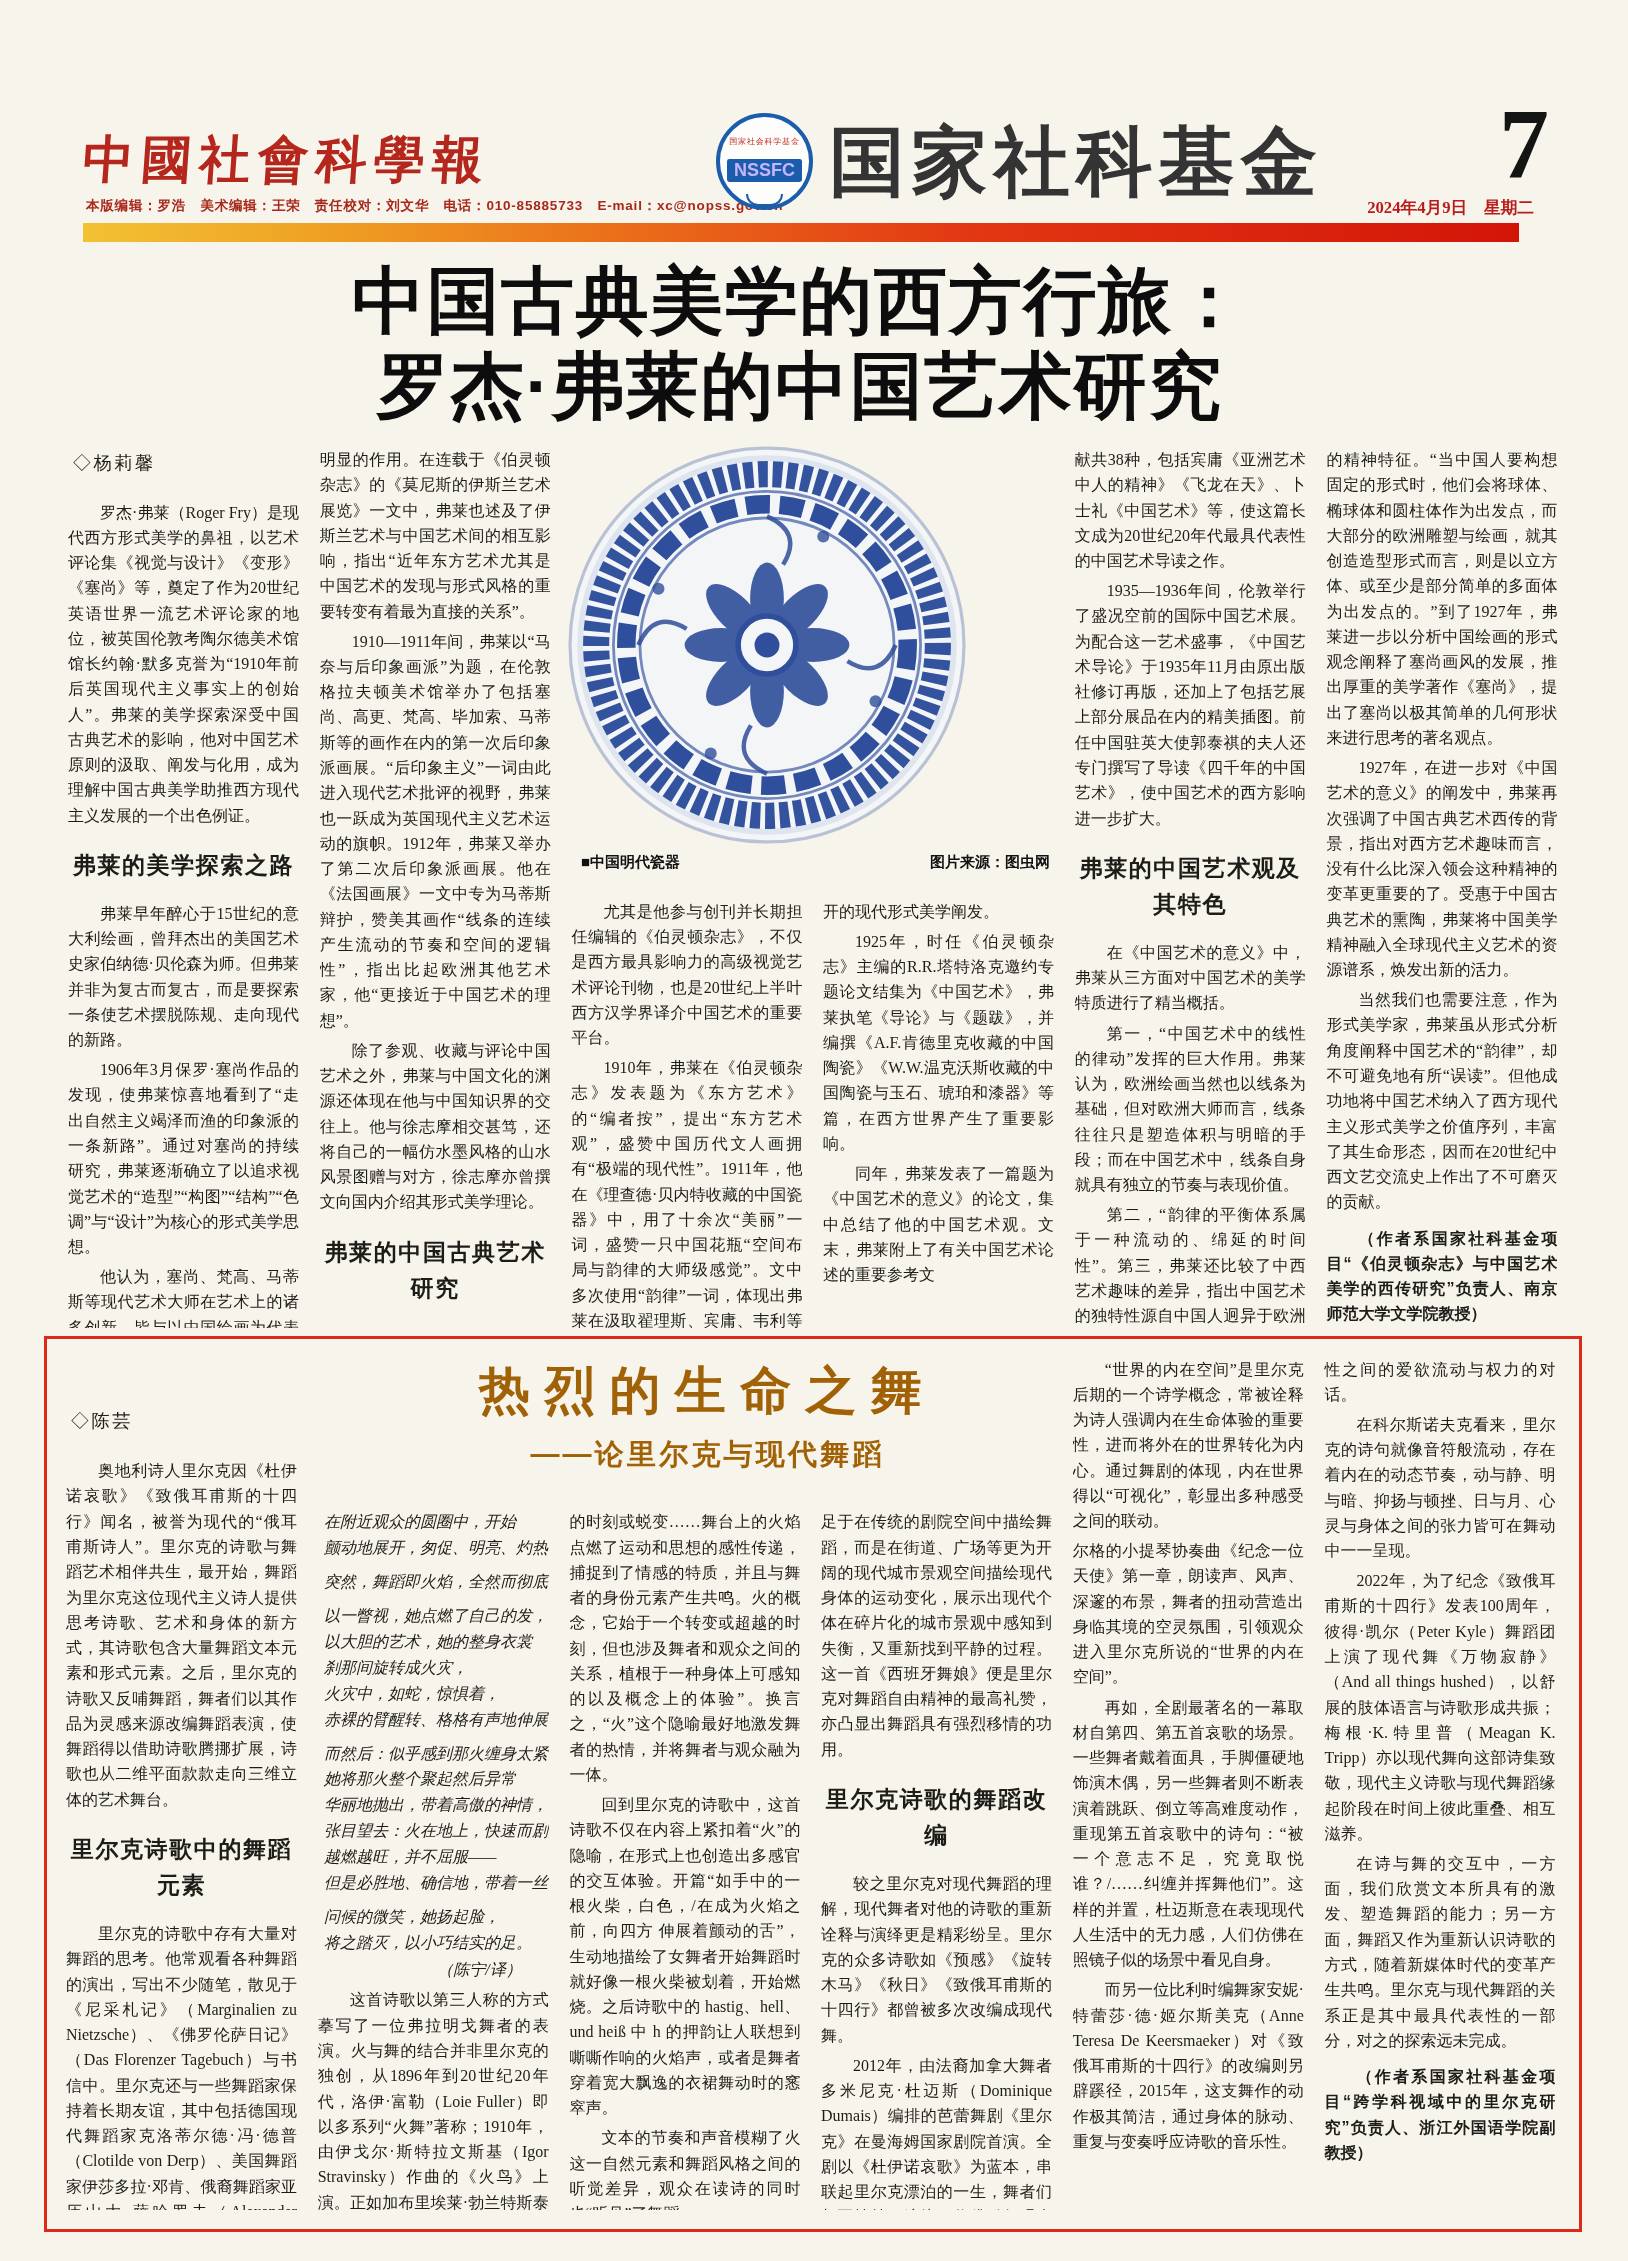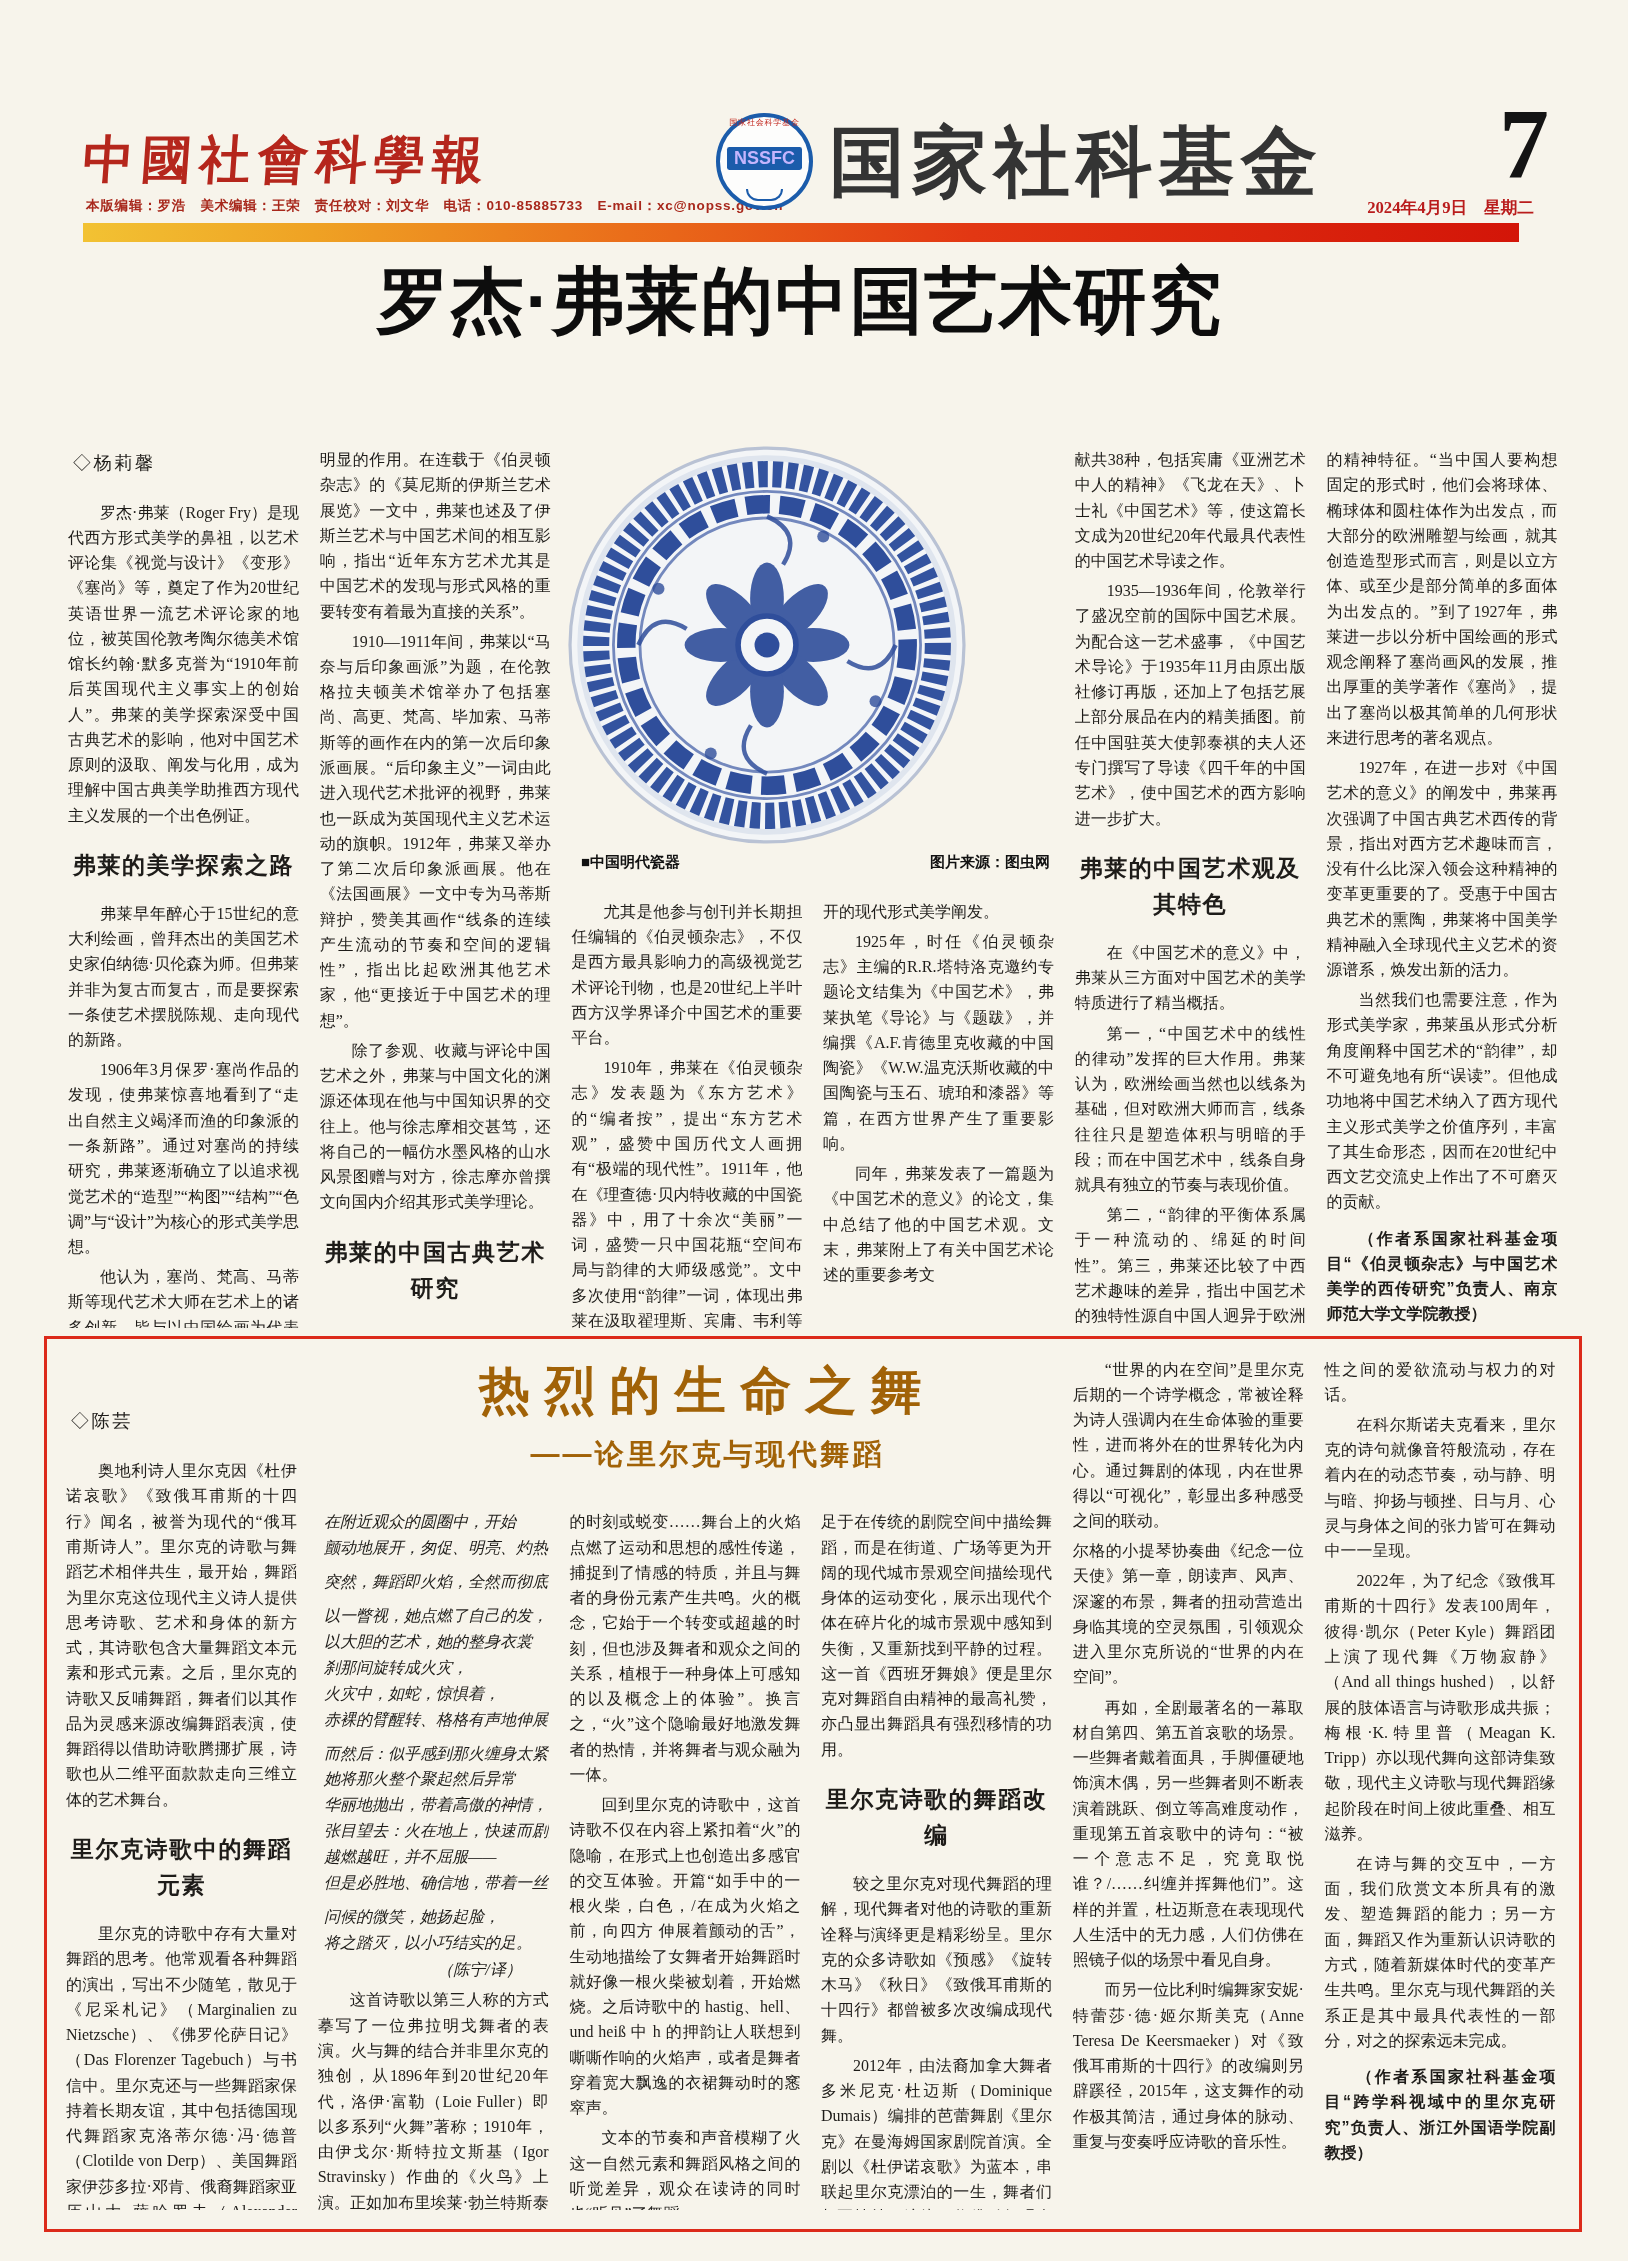--- a/index.html
+++ b/index.html
@@ -8,21 +8,21 @@
   
   .masthead{position:absolute;left:83px;top:126px;font-size:51px;font-weight:bold;
             color:#b5261c;letter-spacing:7.2px;font-family:"Liberation Serif",serif;
             transform:skewX(-4deg);}
   .editor-line{position:absolute;left:86px;top:197px;font-size:13.5px;font-weight:bold;
                color:#a8281c;letter-spacing:0.8px;font-family:"Liberation Sans",sans-serif;}
   .grad-bar{position:absolute;left:83px;top:223px;width:1436px;height:19px;
             background:linear-gradient(90deg,#f2c233 0%,#efa224 16%,#ea6d1a 38%,#e23713 62%,#d31508 100%);}
   .fund{position:absolute;left:716px;top:113px;display:flex;align-items:center;gap:16px;}
   .nssfc{width:89px;height:89px;border-radius:50%;border:4px solid #1b5cab;background:#fdfdfc;
-         display:flex;flex-direction:column;align-items:center;justify-content:flex-start;gap:19px;flex:0 0 auto;}
+         display:flex;flex-direction:column;align-items:center;justify-content:flex-end;gap:12px;flex:0 0 auto;}
   .nssfc-top{font-size:8px;color:#c0241a;letter-spacing:0.8px;font-family:"Liberation Sans",sans-serif;}
   .nssfc-band{background:#1b5cab;color:#c4b5fd;font-weight:bold;font-size:18px;padding:0.8px 7.2px;
               border-radius:2.4px;font-family:"Liberation Sans",sans-serif;}
   .nssfc-book{width:33px;height:10.3px;border:2.4px solid #1b5cab;border-top:none;
               border-radius:0 0 16.7px 16.7px;}
   .fund-title{font-size:76px;font-weight:bold;color:#343434;letter-spacing:6.4px;line-height:1;}
   .page-number{position:absolute;right:80px;top:94px;font-size:100px;font-weight:900;
                color:#141414;font-family:"Liberation Serif",serif;line-height:1;}
   .date-line{position:absolute;right:95px;top:196px;font-size:16.7px;font-weight:bold;color:#b91c1c;}
   
@@ -73,20 +73,21 @@
       <div class="nssfc-band">NSSFC</div>
       <div class="nssfc-book"></div>
     </div>
     <div class="fund-title">国家社科基金</div>
   </div>
 
   <div class="page-number">7</div>
   <div class="date-line">2024年4月9日　星期二</div>
 
   <div class="a1-headline">
+    <div class="l1">中国古典美学的西方行旅：</div>
     <div class="l2">罗杰·弗莱的中国艺术研究</div>
   </div>
 
   <div class="plate-wrap">
     <svg viewBox="0 0 100 100" width="402" height="402">
       <circle cx="50" cy="50" r="49" fill="#f3f5f7" stroke="#b9c2d4" stroke-width="0.8"></circle>
       <circle cx="50" cy="50" r="46.5" fill="none" stroke="#dfe5ee" stroke-width="1.4"></circle>
       <circle cx="50" cy="50" r="42.5" fill="none" stroke="#33539f" stroke-width="6.5" stroke-dasharray="2.4 1.2"></circle>
       <circle cx="50" cy="50" r="38.2" fill="none" stroke="#7388bd" stroke-width="0.7"></circle>
       <circle cx="50" cy="50" r="35" fill="none" stroke="#2f4e9b" stroke-width="4.6" stroke-dasharray="6 2.4"></circle>

